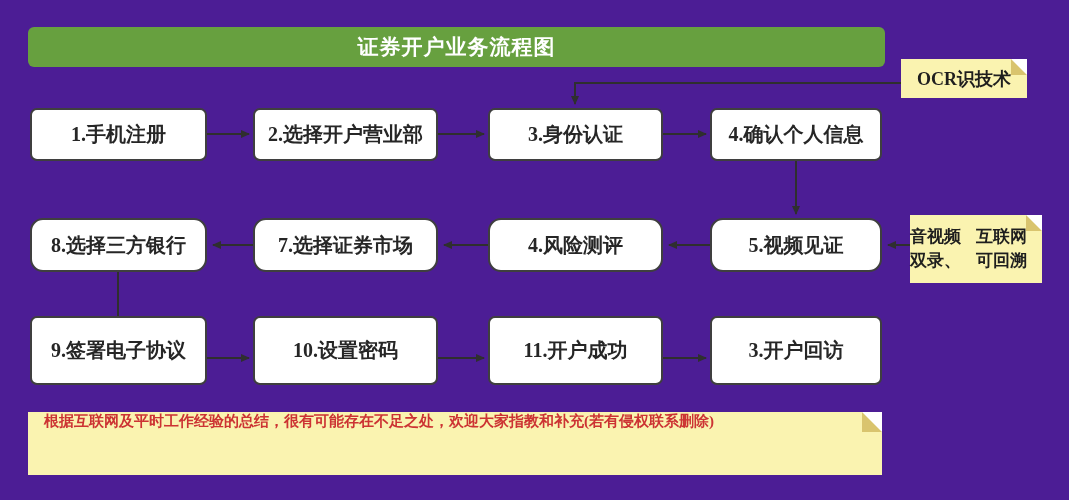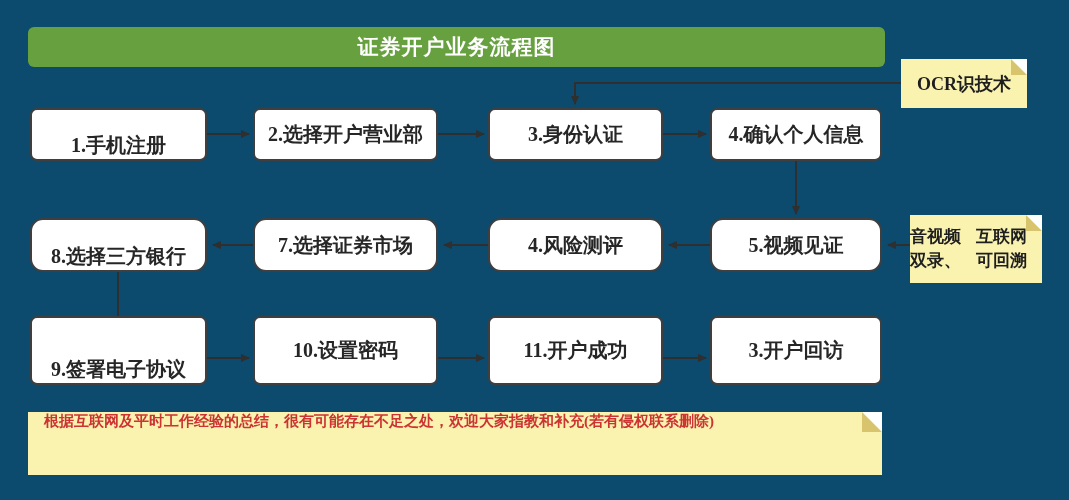--- a/index.html
+++ b/index.html
@@ -3,21 +3,21 @@
 <meta charset="utf-8">
 <style>
   * { margin: 0; padding: 0; box-sizing: border-box; }
   html, body { background: #ffffff; }
   body { font-family: "Liberation Serif", "DejaVu Serif", serif; }
 
   .canvas {
     position: relative;
     width: 1069px;
     height: 500px;
-    background: #0c4a6e;
+    background: #4c1d95;
     overflow: hidden;
   }
 
   .connectors {
     position: absolute;
     left: 0; top: 0;
     width: 1069px; height: 500px;
     pointer-events: none;
   }
 
@@ -40,21 +40,21 @@
     position: absolute;
     background: #ffffff;
     border: 2px solid #3f3f3f;
     border-radius: 7px;
     display: flex; align-items: center; justify-content: center;
     font-size: 20px;
     font-weight: bold;
     color: #262626;
     white-space: nowrap;
   }
-  .c1 { left: 30px;  width: 177px; align-items: flex-end; }
+  .c1 { left: 30px;  width: 177px; }
   .c2 { left: 253px; width: 185px; }
   .c3 { left: 488px; width: 175px; }
   .c4 { left: 710px; width: 172px; }
   .r1 { top: 108px; height: 53px; }
   .r2 { top: 218px; height: 54px; border-radius: 13px; }
   .r3 { top: 316px; height: 69px; }
 
   .sticky {
     position: absolute;
     background: #faf3b0;
@@ -64,21 +64,21 @@
     position: absolute;
     top: 0; right: 0;
     border-style: solid;
     border-width: 0 16px 16px 0;
     border-color: #ffffff #ffffff #d9c46e #d9c46e;
   }
   .sticky.big::after { border-width: 0 20px 20px 0; }
 
   .note-ocr {
     left: 901px; top: 59px;
-    width: 126px; height: 49px;
+    width: 126px; height: 39px;
     display: flex; align-items: center; justify-content: center;
     font-size: 18px; font-weight: bold; color: #1e1e1e;
   }
   .note-video {
     left: 910px; top: 215px;
     width: 132px; height: 68px;
     display: flex; flex-direction: row;
     align-items: center; justify-content: center;
     font-size: 17px; font-weight: bold; color: #1e1e1e;
     line-height: 1.4;

